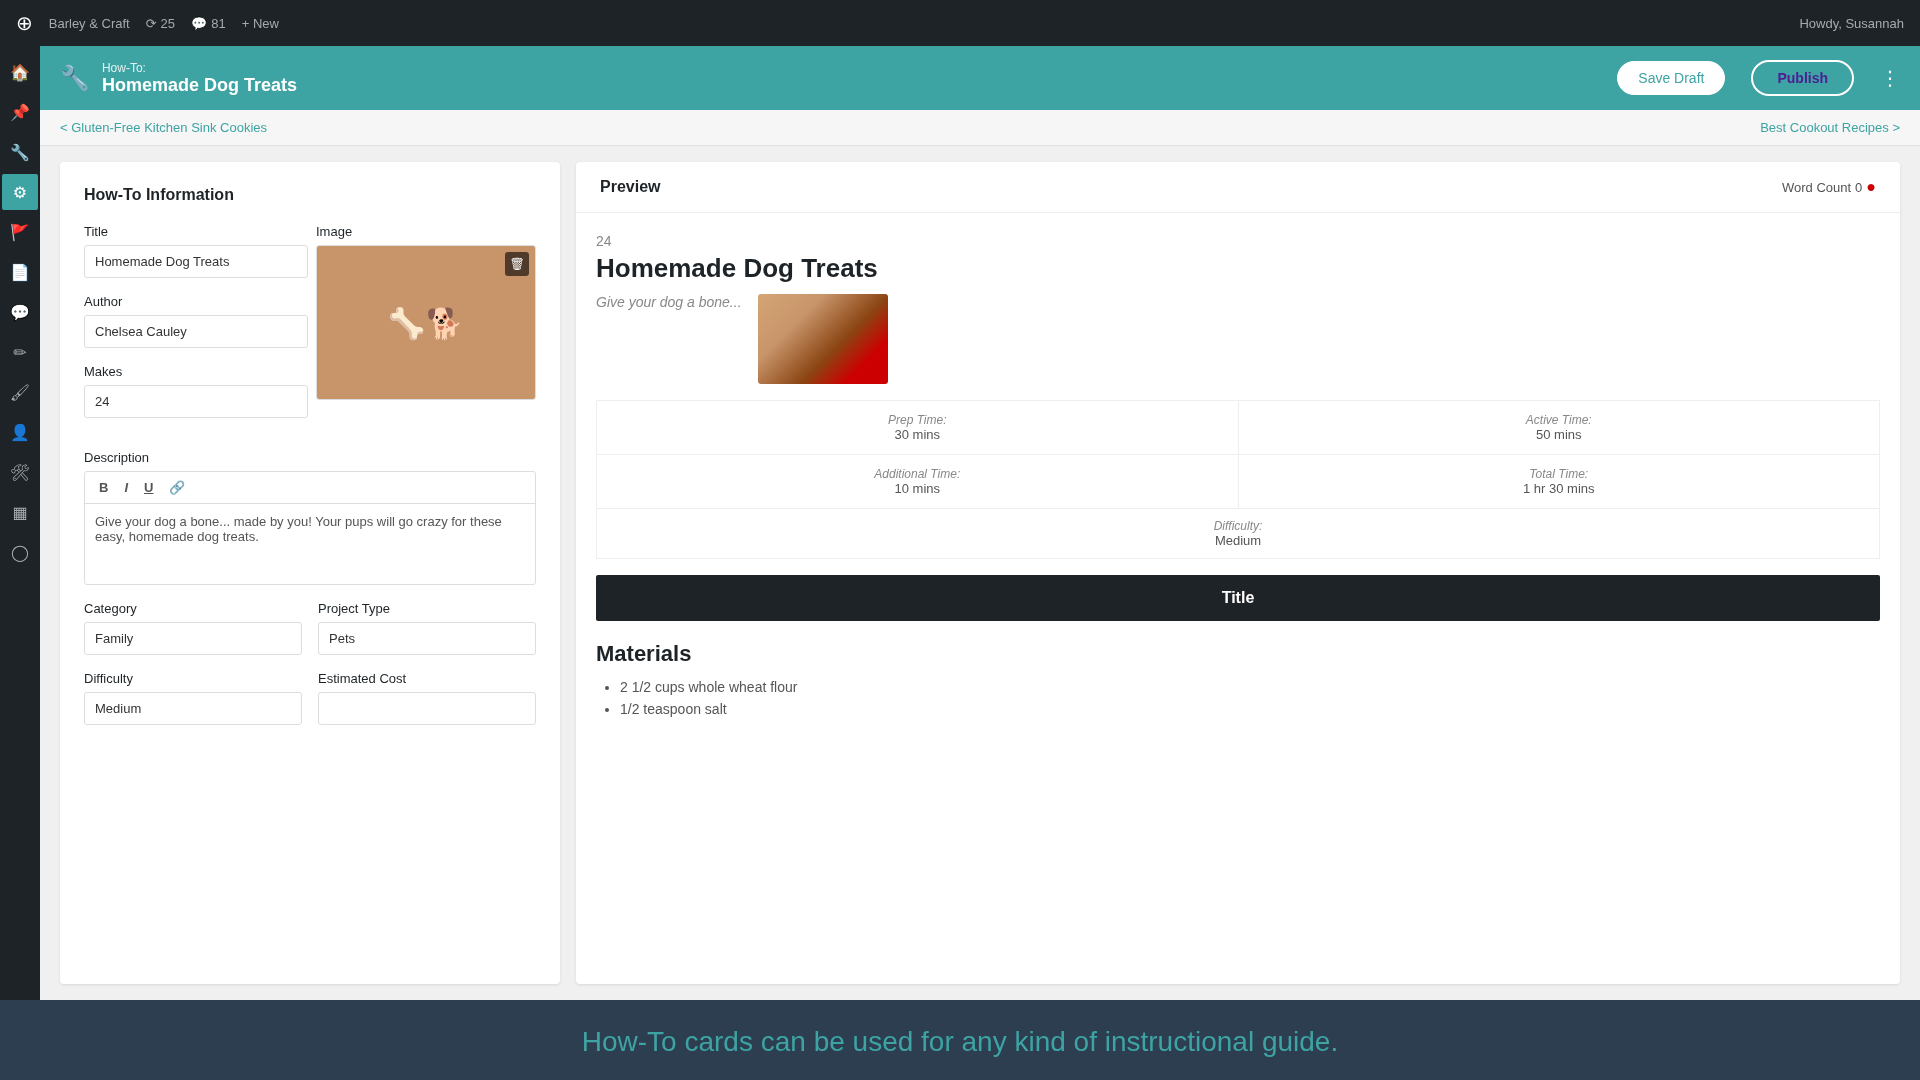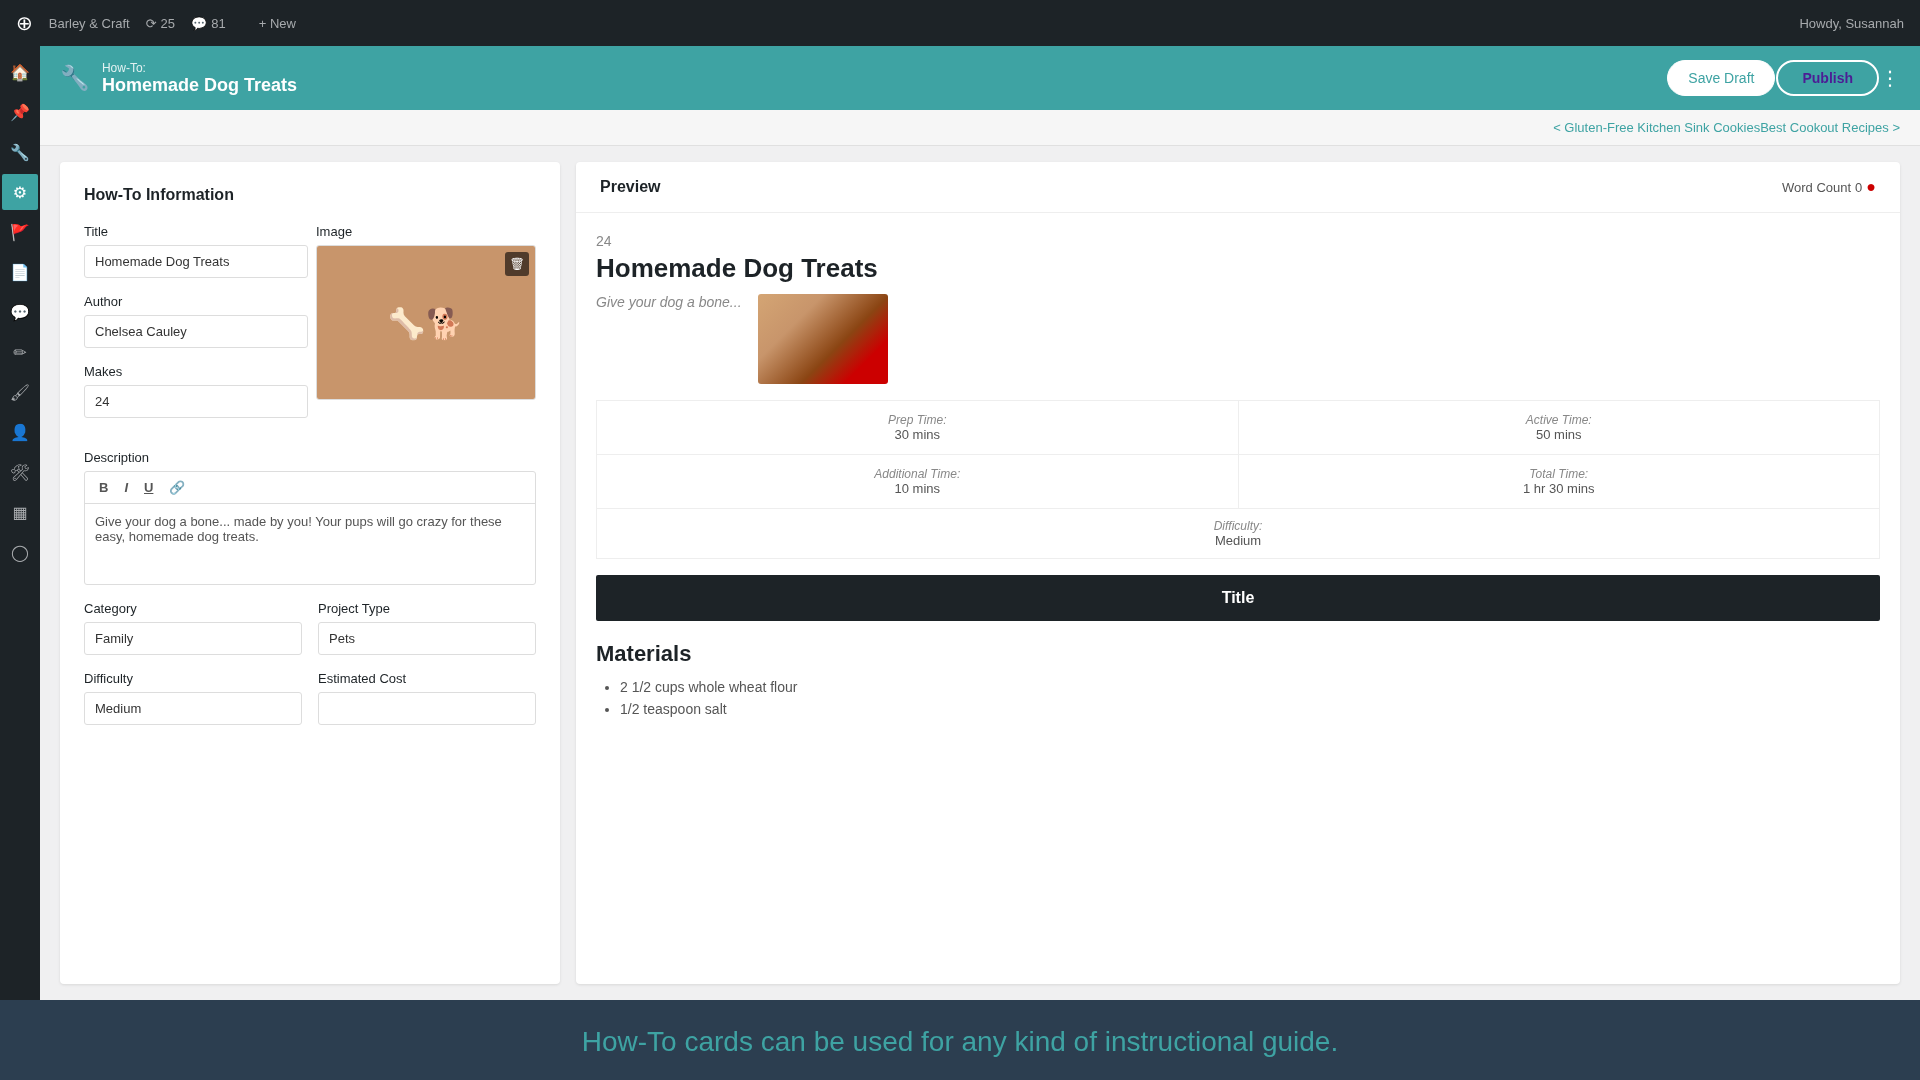--- a/index.html
+++ b/index.html
@@ -13,21 +13,21 @@
       align-items: center;
       padding: 0 16px;
       color: #a7aaad;
       font-size: 13px;
       gap: 16px;
     }
     .admin-bar-left { display: flex; align-items: center; gap: 16px; flex: 1; }
     .admin-bar-right { color: #a7aaad; font-size: 13px; }
     .wp-logo { color: white; font-size: 20px; }
     .admin-bar-item { display: flex; align-items: center; gap: 4px; color: #a7aaad; cursor: pointer; }
-    .admin-bar-new { display: flex; align-items: center; gap: 4px; color: #a7aaad; cursor: pointer; margin-left: 17px; }
+    .admin-bar-new { display: flex; align-items: center; gap: 4px; color: #a7aaad; cursor: pointer; }
 
     
     .main-layout { display: flex; height: calc(1080px - 46px - 80px); }
 
     
     .sidebar {
       width: 40px;
       background: #1d2327;
       display: flex;
       flex-direction: column;
@@ -58,21 +58,21 @@
       display: flex;
       align-items: center;
       padding: 0 20px;
       justify-content: space-between;
     }
     .post-header-left { display: flex; align-items: center; gap: 12px; }
     .post-icon { color: white; font-size: 24px; }
     .post-meta { color: white; }
     .post-type { font-size: 12px; opacity: 0.85; }
     .post-title-header { font-size: 18px; font-weight: 600; }
-    .post-header-right { display: flex; gap: 1px; }
+    .post-header-right { display: flex; align-items: center; gap: 26px; }
     .btn-save-draft {
       background: white;
       color: #3ea3a3;
       border: 1px solid white;
       border-radius: 20px;
       padding: 8px 20px;
       font-size: 14px;
       cursor: pointer;
       font-weight: 500;
     }
@@ -86,21 +86,21 @@
       cursor: pointer;
       font-weight: 600;
     }
     .btn-more { color: white; font-size: 20px; cursor: pointer; background: none; border: none; }
 
     
     .nav-breadcrumb {
       background: #f6f6f6;
       border-bottom: 1px solid #e0e0e0;
       display: flex;
-      justify-content: flex-end;
+      justify-content: space-between;
       align-items: center;
       padding: 10px 20px;
       font-size: 13px;
     }
     .nav-prev { color: #3ea3a3; cursor: pointer; }
     .nav-next { color: #3ea3a3; cursor: pointer; }
 
     
     .editor-area {
       display: flex;

